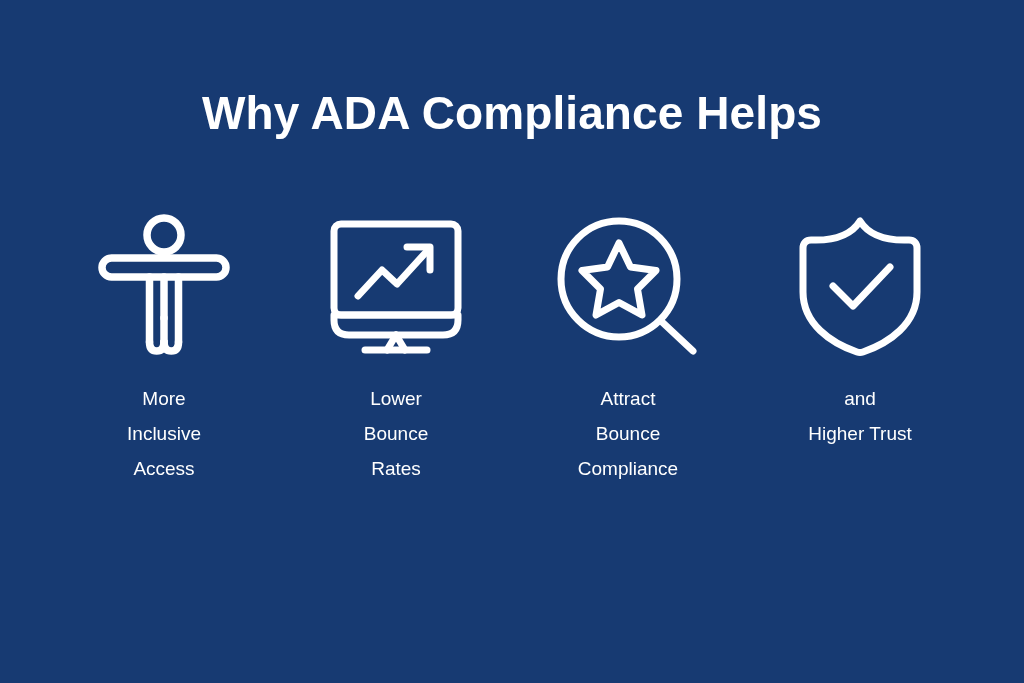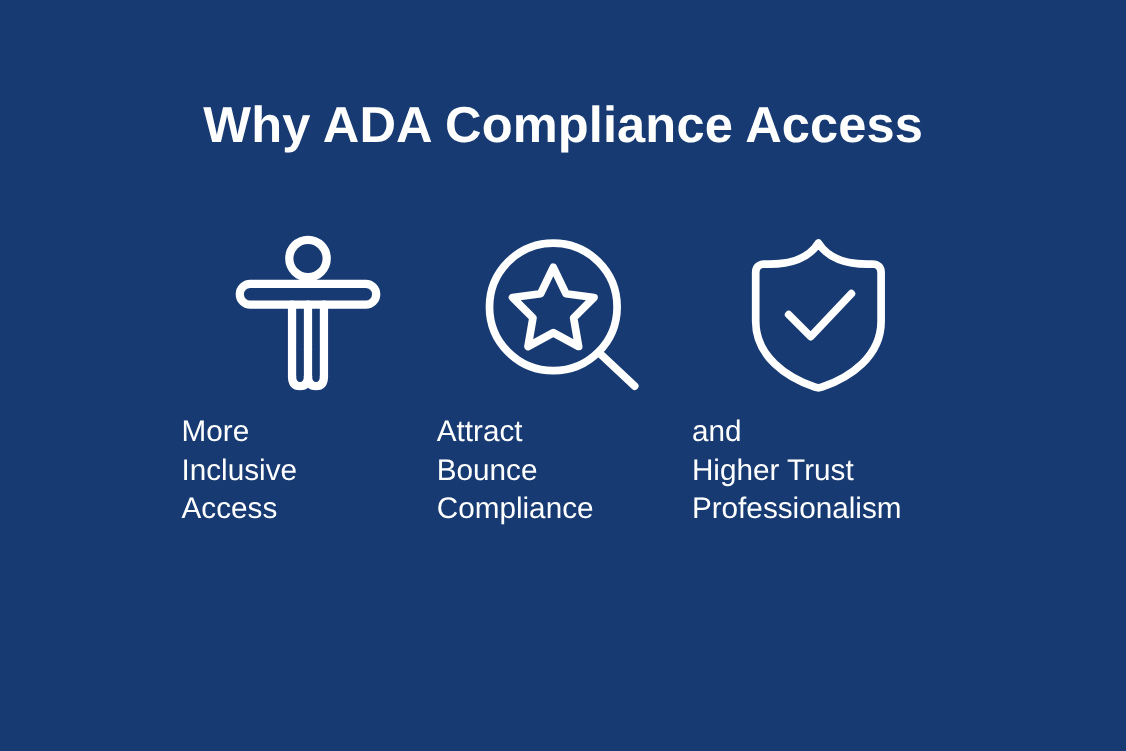--- a/index.html
+++ b/index.html
@@ -55,40 +55,40 @@
     height: 145px;
     display: flex;
     align-items: center;
     justify-content: center;
   }
   .card-icon svg {
     display: block;
     overflow: visible;
   }
   .card-label {
-    margin-top: 18px;
-    text-align: left;
+    margin-top: 24px;
+    text-align: center;
     color: #ffffff;
-    font-size: 27px;
+    font-size: 19px;
     font-weight: 400;
     line-height: 35px;
     width: 230px;
   }
   .card-label .lline {
     display: block;
     white-space: nowrap;
   }
 </style>
 </head>
 <body>
 
 <div id="poster">
 
   <div id="title">
-    <span class="tline">Why ADA Compliance Access</span>
+    <span class="tline">Why ADA Compliance Helps</span>
   </div>
 
   <div id="cards">
 
     <div class="card">
       <div class="card-icon">
         <svg width="140" height="142" viewBox="0 0 140 142" fill="none" stroke="#ffffff" stroke-width="7.5" stroke-linecap="round" stroke-linejoin="round">
           <circle cx="70" cy="21" r="17"></circle>
           <rect x="8" y="44" width="124" height="19" rx="9.5"></rect>
           <path d="M70 63 L70 104"></path>
@@ -99,20 +99,38 @@
           <path d="M70 128 Q70 137 77.3 137 Q84.5 137 84.5 128"></path>
         </svg>
       </div>
       <div class="card-label">
         <span class="lline">More</span>
         <span class="lline">Inclusive</span>
         <span class="lline">Access</span>
       </div>
     </div>
 
+    <div class="card">
+      <div class="card-icon">
+        <svg width="142" height="142" viewBox="0 0 142 142" fill="none" stroke="#ffffff" stroke-width="7" stroke-linecap="round" stroke-linejoin="round">
+          <rect x="9" y="10" width="124" height="91" rx="7"></rect>
+          <path d="M9 101 L133 101 L133 106 Q133 121 118 121 L24 121 Q9 121 9 106 Z"></path>
+          <path d="M71 121 L62 136"></path>
+          <path d="M71 121 L80 136"></path>
+          <path d="M40 136 L102 136"></path>
+          <path d="M33 82 L57 56 L72 70 L103 36"></path>
+          <path d="M82 33 L105 33 L105 56"></path>
+        </svg>
+      </div>
+      <div class="card-label">
+        <span class="lline">Lower</span>
+        <span class="lline">Bounce</span>
+        <span class="lline">Rates</span>
+      </div>
+    </div>
 
     <div class="card">
       <div class="card-icon">
         <svg width="150" height="142" viewBox="0 0 150 142" fill="none" stroke="#ffffff" stroke-width="7" stroke-linecap="round" stroke-linejoin="round">
           <circle cx="66" cy="65" r="58"></circle>
           <path d="M108 107 L140 137"></path>
           <path d="M66 29 L77.5 53 L103 56.5 L84.5 75 L89 101 L66 88.5 L43 101 L47.5 75 L29 56.5 L54.5 53 Z"></path>
         </svg>
       </div>
       <div class="card-label">
@@ -134,18 +152,17 @@
                    C96 129 124 110 124 78
                    L124 34
                    C124 29 121 26 116 26
                    C92 27 75 20 67 7 Z"></path>
           <path d="M40 72 L60 92 L97 53"></path>
         </svg>
       </div>
       <div class="card-label">
         <span class="lline">and</span>
         <span class="lline">Higher Trust</span>
-        <span class="lline">Professionalism</span>
       </div>
     </div>
 
   </div>
 </div>
 
 </body></html>

